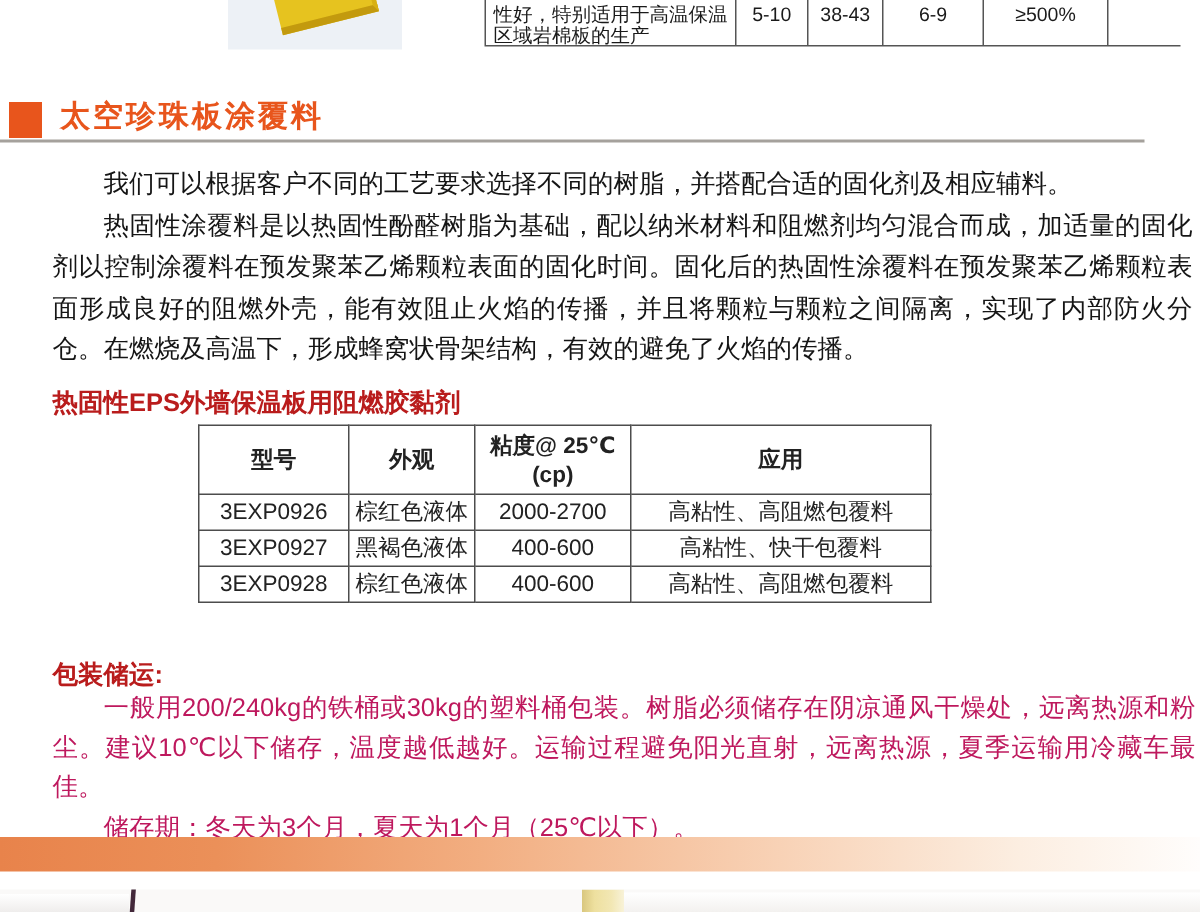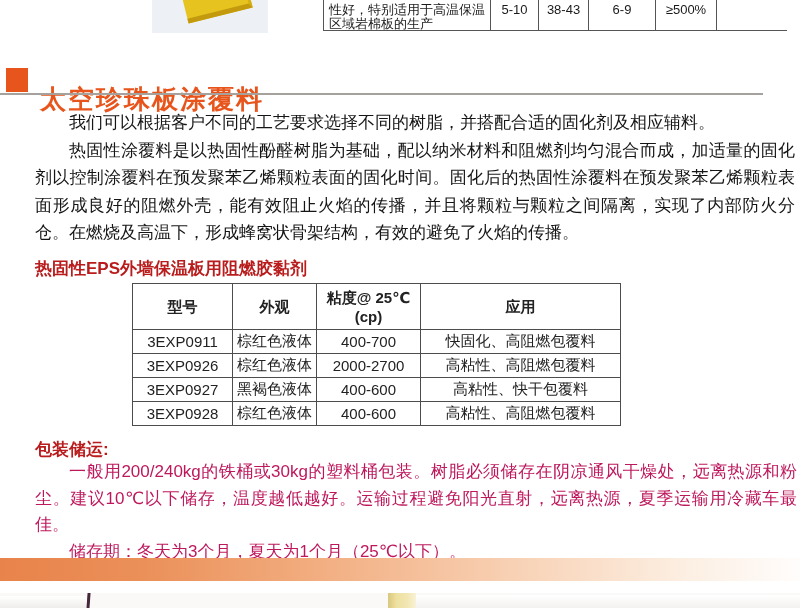--- a/index.html
+++ b/index.html
@@ -26,30 +26,30 @@
     position: absolute; left: 323px; top: 0; width: 464px; height: 31px;
     display: flex; border-bottom: 1px solid #555; font-size: 13px; color: #1a1a1a;
   }
   .top-table .cell {
     border-left: 1px solid #555; display: flex; align-items: flex-start;
     justify-content: center; padding-top: 3px; line-height: 14px;
   }
   .top-table .cell:last-child { border-right: 1px solid #555; }
   .tt-code  { width: 70px; }
   .tt-desc  { width: 167px; justify-content: flex-start; padding-left: 5px; padding-right: 3px; text-align: left; }
-  .tt-v1 { width: 48px; } .tt-v2 { width: 50px; } .tt-v3 { width: 67px; } .tt-v4 { width: 62px; }
+  .tt-v1 { width: 48px; } .tt-v2 { width: 50px; } .tt-v3 { width: 67px; } .tt-v4 { width: 84px; }
 
   
   .section-marker {
     position: absolute; left: 6px; top: 68px; width: 22px; height: 24px;
     background: #e8551c;
   }
   .section-title {
-    position: absolute; left: 40px; top: 64px; font-size: 26px; font-weight: bold;
-    color: #e8551c; letter-spacing: 2px; white-space: nowrap; margin-top: 18px;
+    position: absolute; left: 40px; top: 64px; font-size: 20px; font-weight: bold;
+    color: #e8551c; letter-spacing: 2px; white-space: nowrap;
   }
   .title-divider {
     position: absolute; left: 0; top: 93px; width: 763px; height: 2px;
     background: #a5a19c;
   }
 
   
   .intro-block {
     position: absolute; left: 35px; top: 109px; width: 760px;
     font-size: 17px; line-height: 27.5px; color: #151515;
@@ -156,26 +156,20 @@
         <th>外观</th>
         <th>
           <div>粘度@ 25℃</div>
           <div>(cp)</div>
         </th>
         <th>应用</th>
       </tr>
     </thead>
     <tbody>
       <tr>
-        <td>3EXP0911</td>
-        <td>棕红色液体</td>
-        <td>400-700</td>
-        <td>快固化、高阻燃包覆料</td>
-      </tr>
-      <tr>
         <td>3EXP0926</td>
         <td>棕红色液体</td>
         <td>2000-2700</td>
         <td>高粘性、高阻燃包覆料</td>
       </tr>
       <tr>
         <td>3EXP0927</td>
         <td>黑褐色液体</td>
         <td>400-600</td>
         <td>高粘性、快干包覆料</td>

